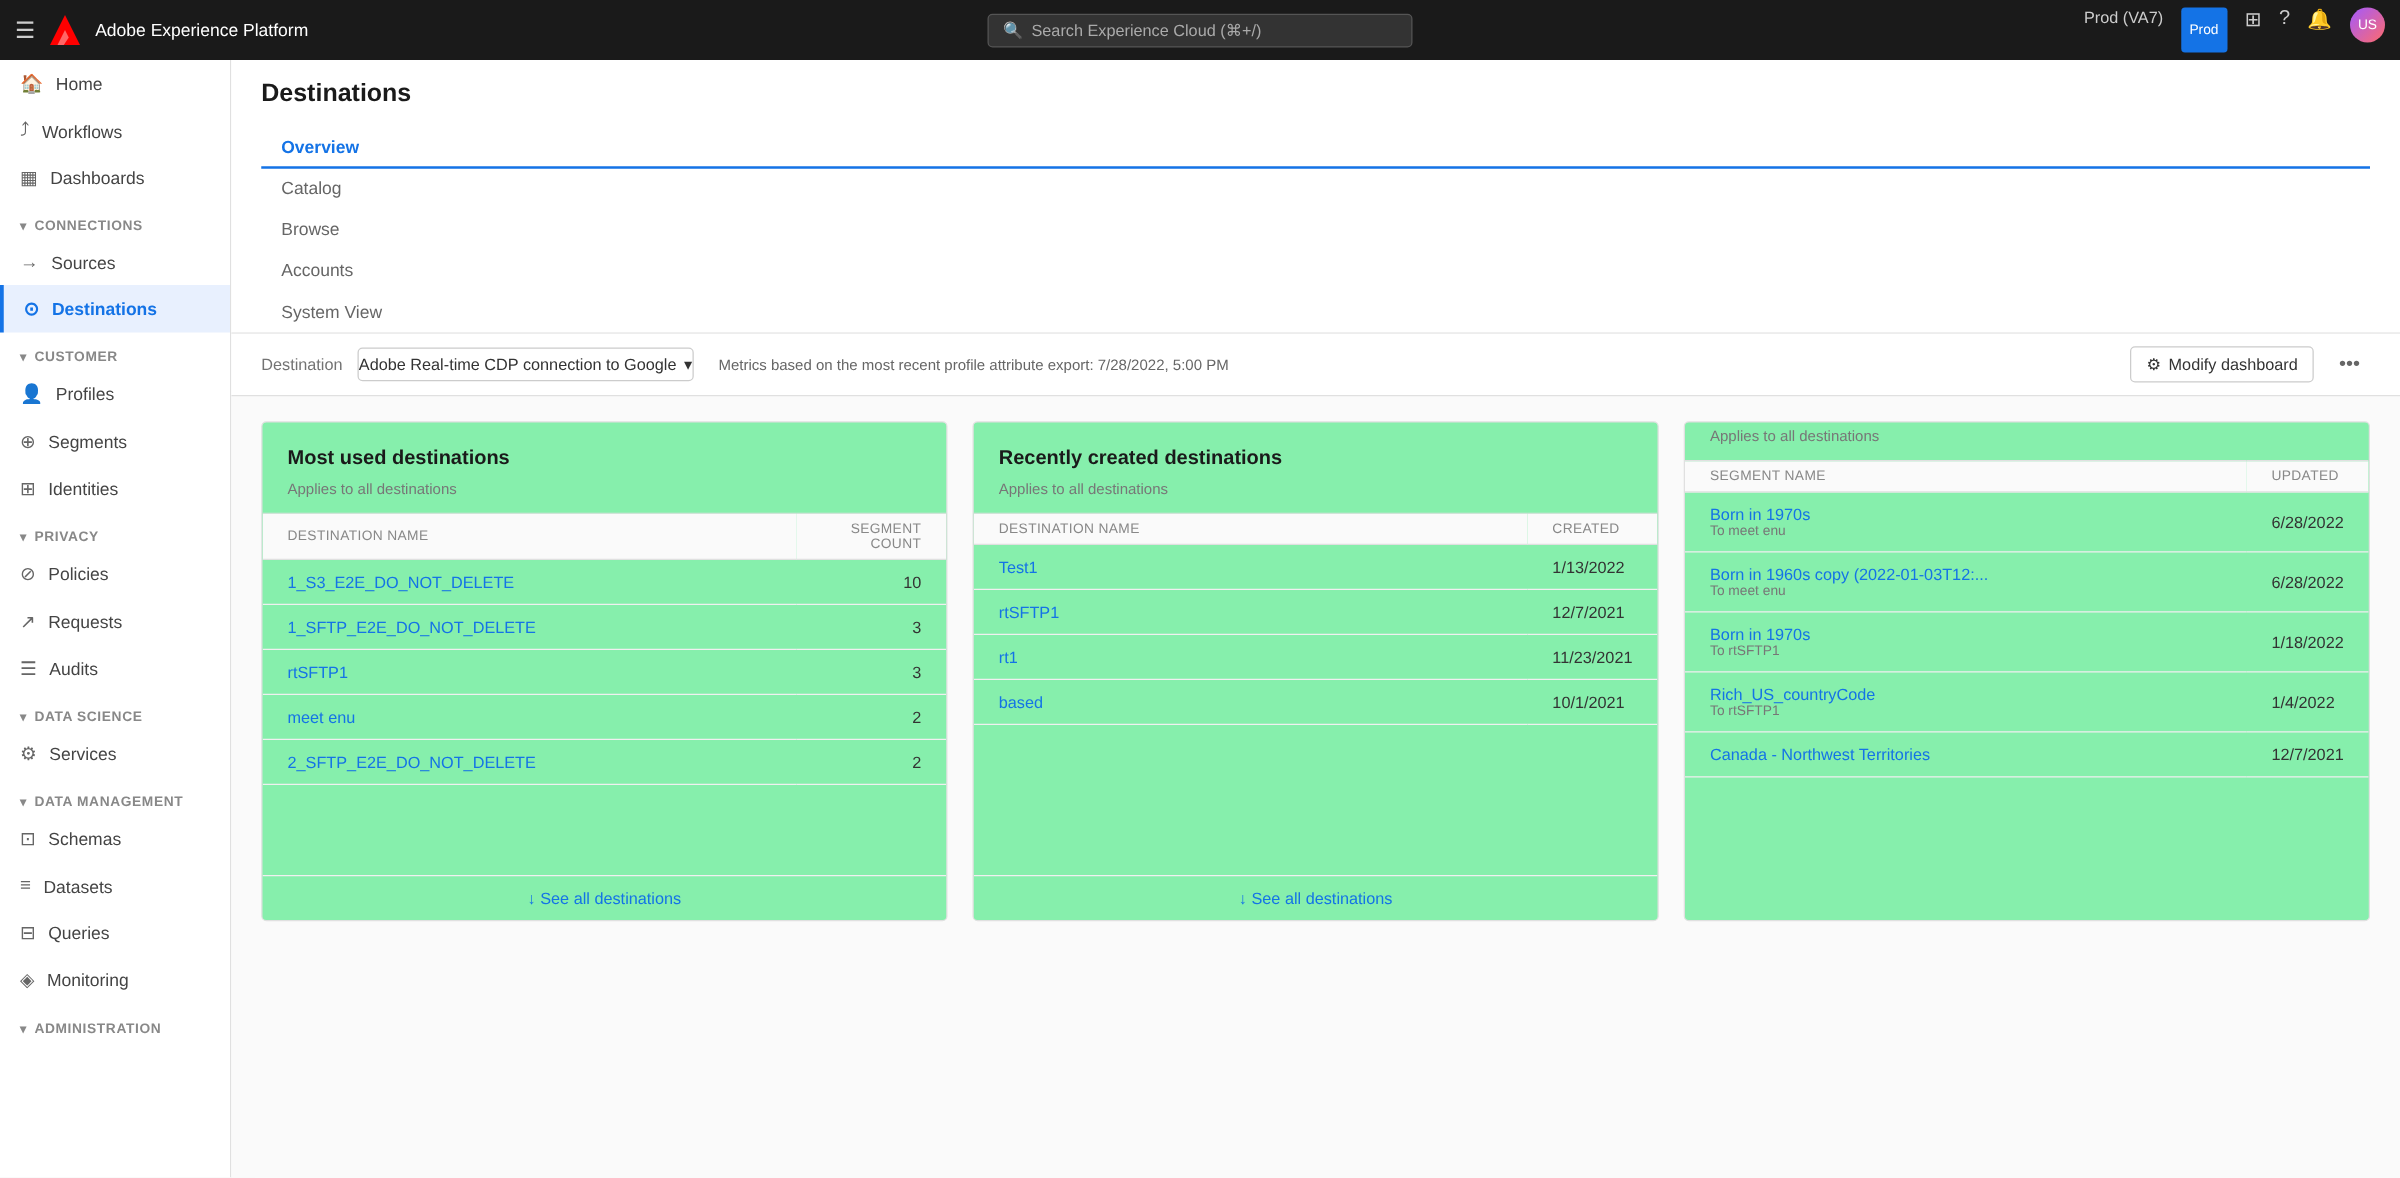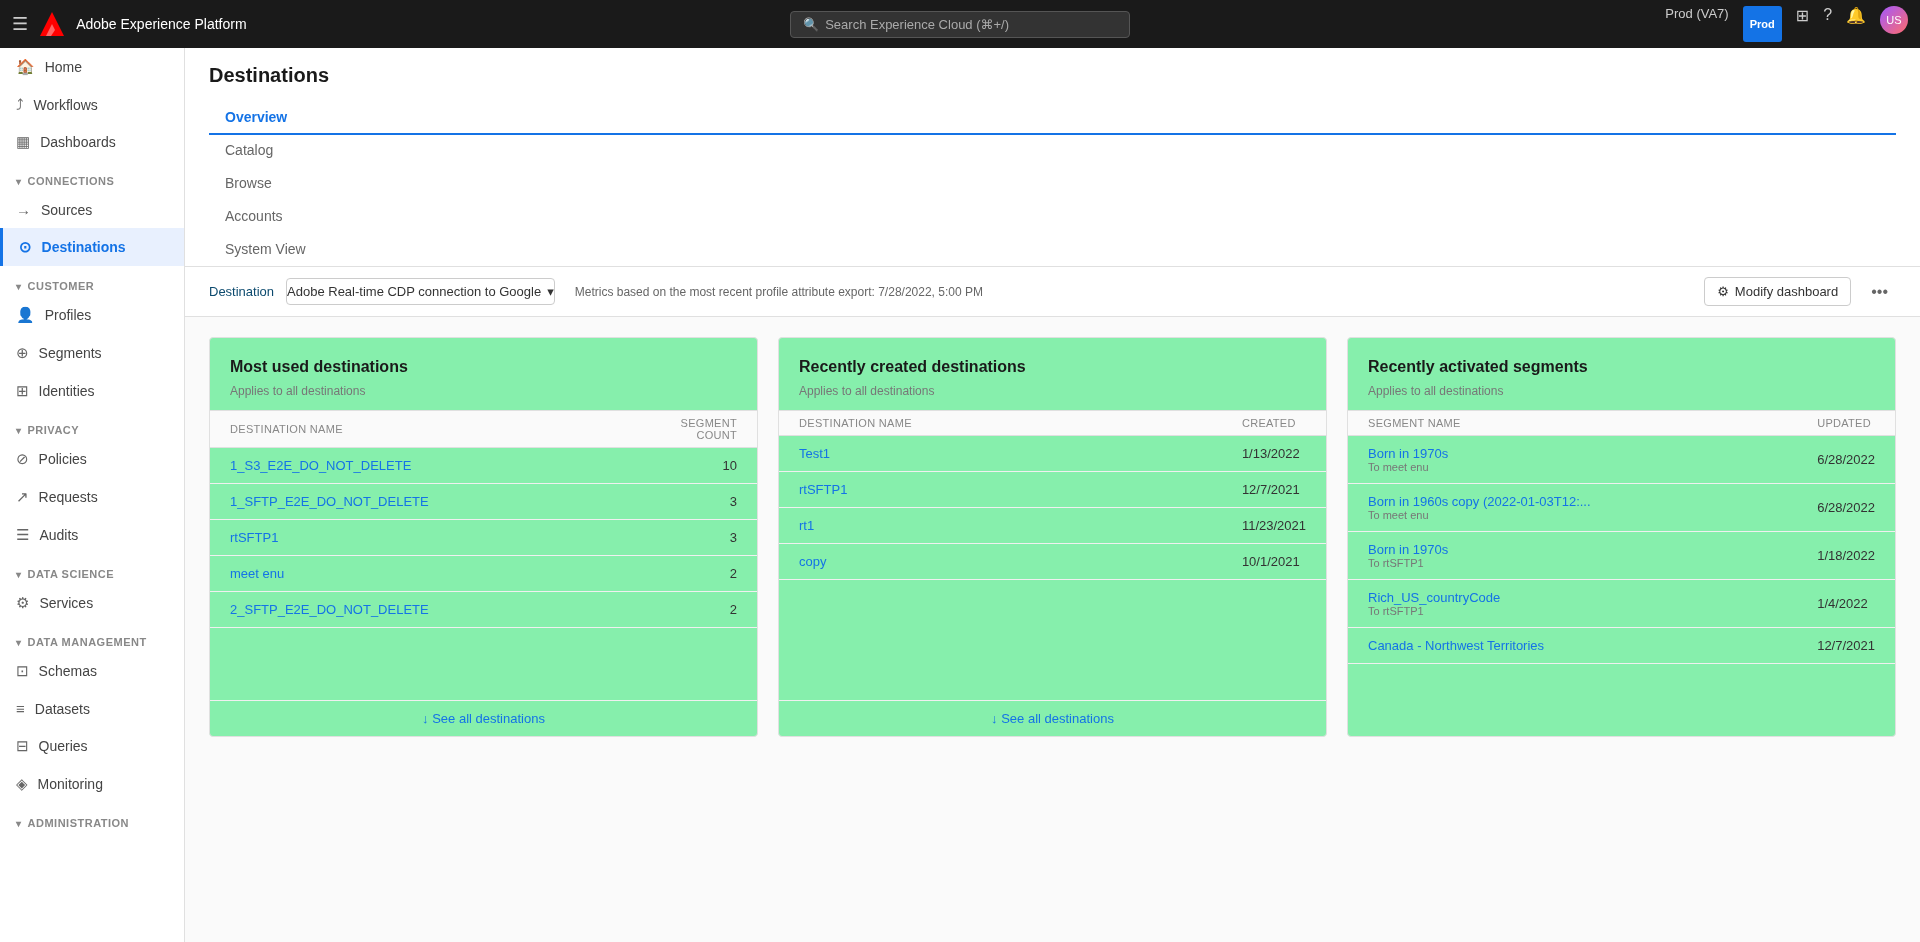--- a/index.html
+++ b/index.html
@@ -29,21 +29,21 @@
       display: flex;
       align-items: center;
       gap: 6px;
       padding: 5px 12px;
       width: 340px;
       color: #aaa;
       font-size: 13px;
     }
     .search-icon-top { font-size: 13px; color: #aaa; }
     .top-nav-text { color: #ccc; font-size: 13px; }
-    .prod-badge { background: #1473e6; color: #fff; font-size: 11px; font-weight: 700; padding: 12px 7px; border-radius: 3px; }
+    .prod-badge { background: #1473e6; color: #fff; font-size: 11px; font-weight: 400; padding: 12px 7px; border-radius: 3px; }
     .top-nav-icon { color: #ccc; font-size: 16px; cursor: pointer; }
     .avatar { width: 28px; height: 28px; border-radius: 50%; background: linear-gradient(135deg, #a259ff, #ff6b6b); display: flex; align-items: center; justify-content: center; color: #fff; font-size: 11px; cursor: pointer; }
 
     
     .layout { display: flex; flex: 1; overflow: hidden; }
 
     
     .sidebar {
       width: 185px;
       background: #fff;
@@ -101,21 +101,21 @@
 
     
     .toolbar {
       background: #fff;
       border-bottom: 1px solid #e0e0e0;
       padding: 10px 24px;
       display: flex;
       align-items: center;
       gap: 12px;
     }
-    .toolbar-label { font-size: 13px; color: #0c4a6e; }
+    .toolbar-label { font-size: 13px; color: #737373; }
     .destination-dropdown {
       display: flex;
       align-items: center;
       gap: 6px;
       border: 1px solid #ccc;
       border-radius: 4px;
       padding: 5px 0;
       cursor: pointer;
       font-size: 13px;
       background: #fff;
@@ -408,31 +408,30 @@
   </tr>
                 <tr>
     <td><a class="link">rtSFTP1</a></td>
     <td>12/7/2021</td>
   </tr>
                 <tr>
     <td><a class="link">rt1</a></td>
     <td>11/23/2021</td>
   </tr>
                 <tr>
-    <td><a class="link">copy</a></td>
+    <td><a class="link">based</a></td>
     <td>10/1/2021</td>
   </tr>
               </tbody>
           </table>
         </div>
         <div class="see-all">↓ See all destinations</div>
       </div>
 
       <div class="card">
-        <div class="card-title">Recently activated segments</div>
         <div class="card-subtitle">Applies to all destinations</div>
         <div class="card-scroll">
           <table class="card-table">
             <thead>
               <tr>
                 <th>SEGMENT NAME</th>
                 <th style="width:90px">UPDATED</th>
               </tr>
             </thead>
             <tbody id="recently-activated-tbody">

